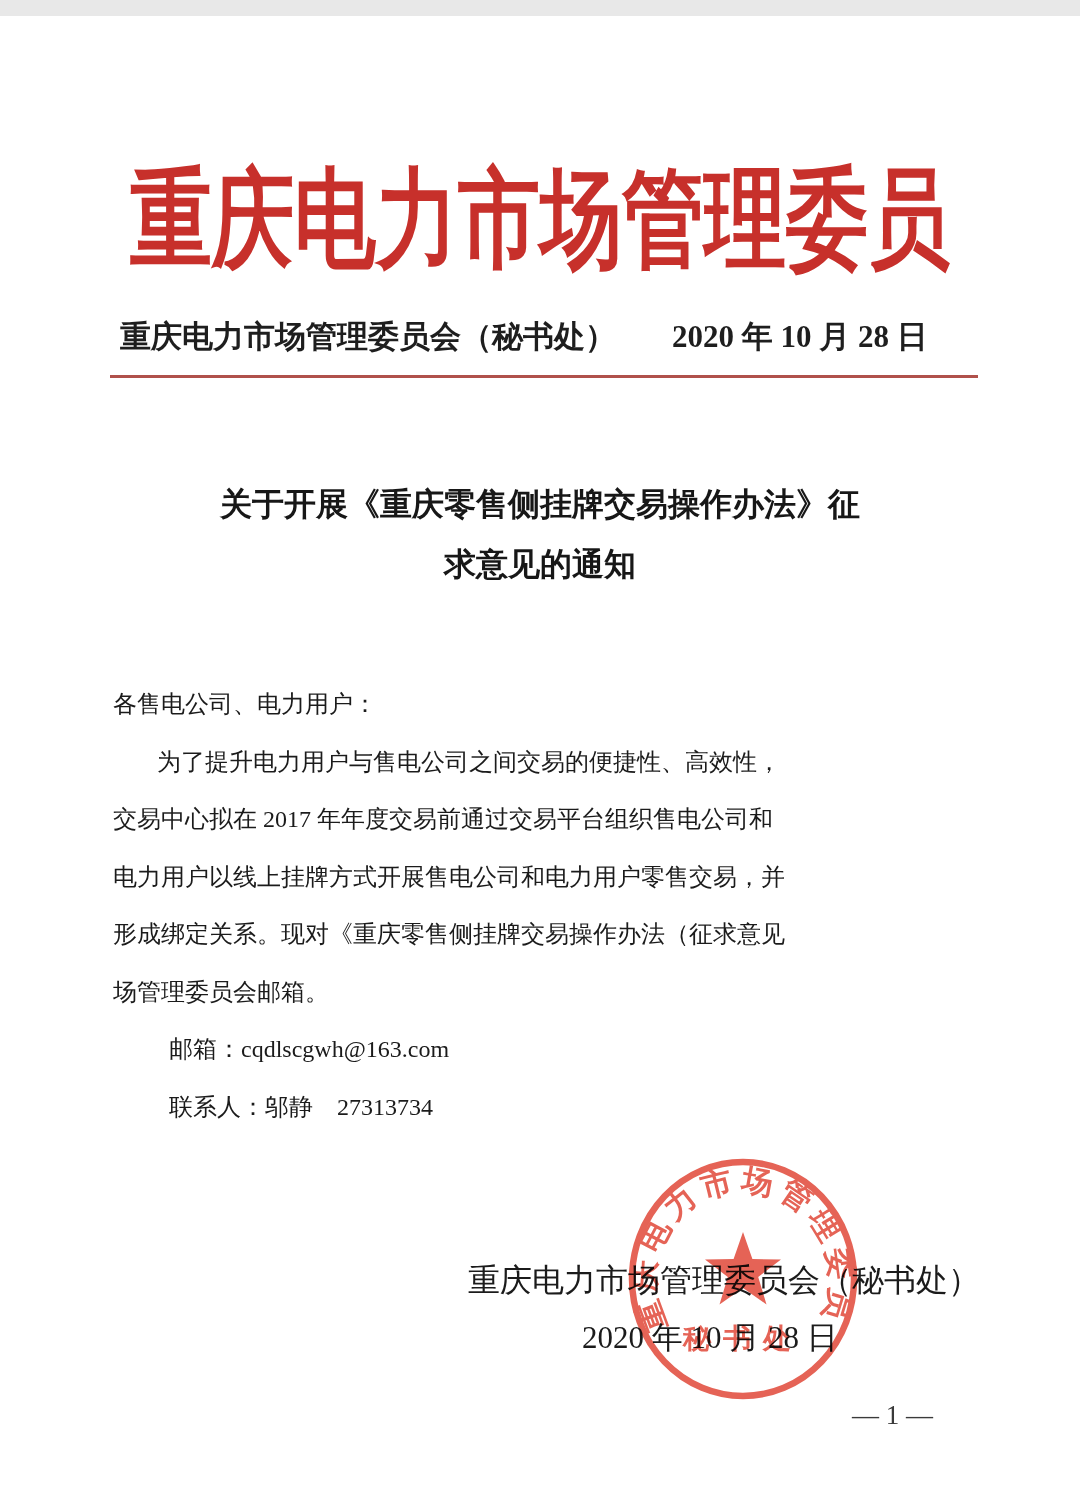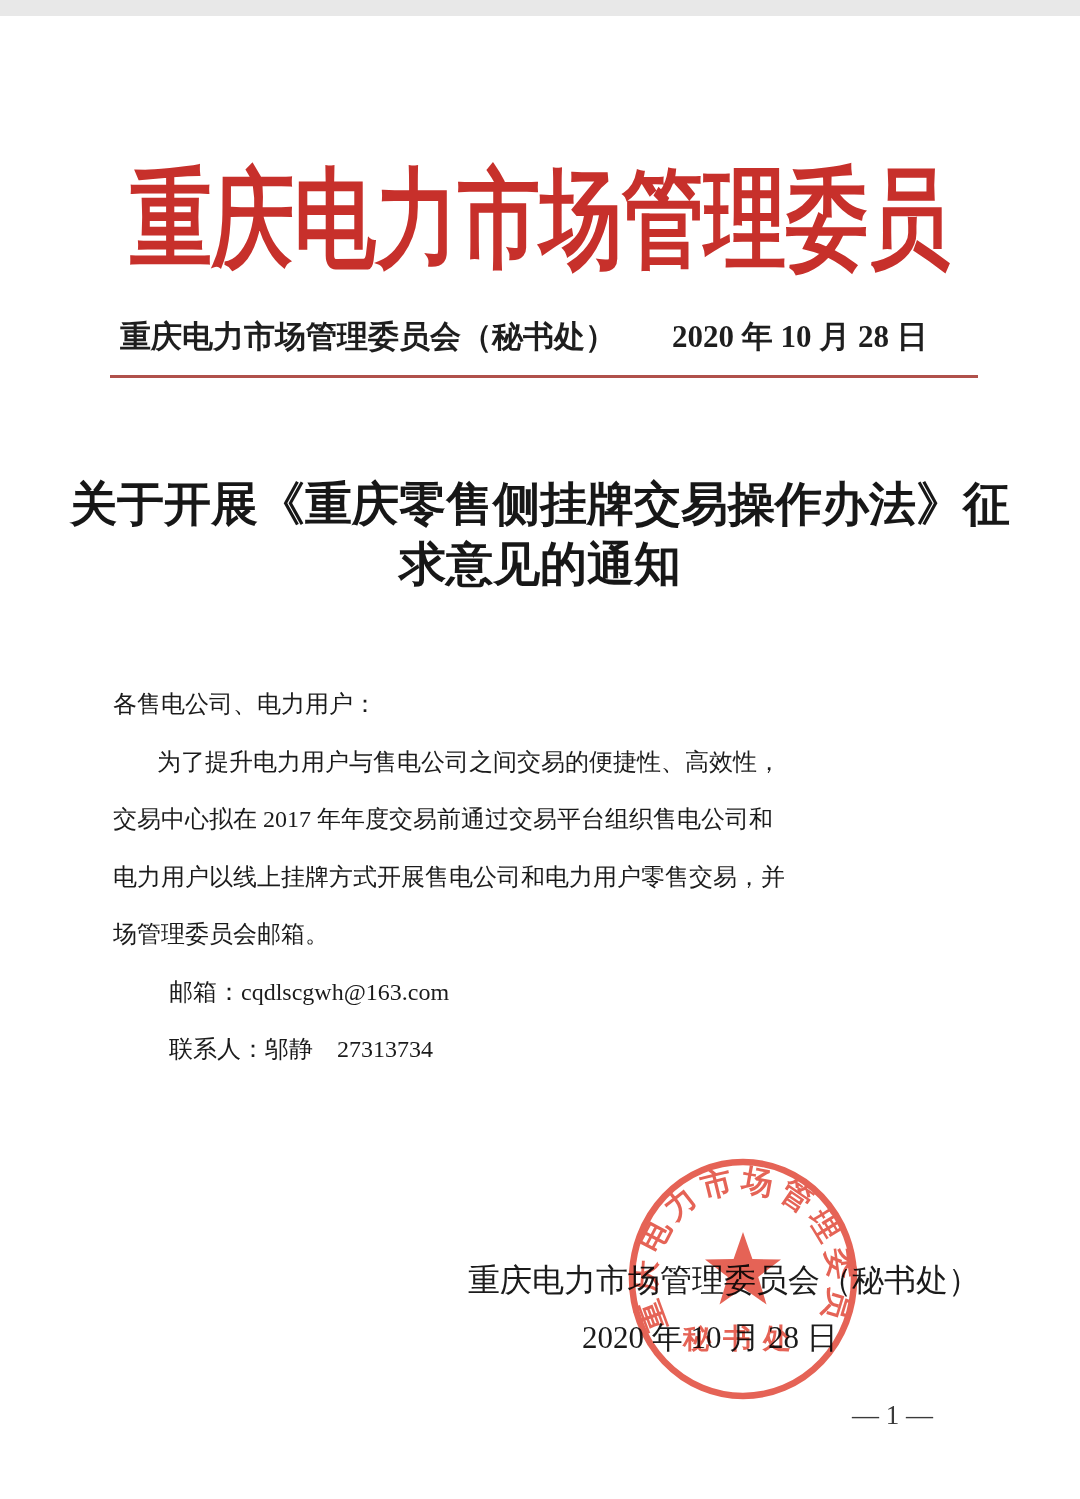--- a/index.html
+++ b/index.html
@@ -12,21 +12,21 @@
   .masthead-inner{
     display:inline-block;font-size:82px;font-weight:bold;color:#c7302b;
     line-height:1;letter-spacing:0px;transform:scaleY(1.32);transform-origin:center top;
     white-space:nowrap;
   }
   .issuer-org{position:absolute;top:300px;left:120px;font-size:31px;font-weight:bold;white-space:pre-wrap;}
   .issuer-date{position:absolute;top:300px;left:672px;font-size:31px;font-weight:bold;white-space:pre-wrap;}
   .red-rule{position:absolute;top:359px;left:110px;width:868px;height:3px;background:#b0514b;}
   .doc-title{
     position:absolute;top:458px;left:0;width:100%;text-align:center;
-    font-size:47px;font-weight:bold;line-height:60px;color:#171717;
+    font-size:32px;font-weight:bold;line-height:60px;color:#171717;
   }
   .body-block{
     position:absolute;top:660px;left:113px;width:856px;
     font-size:24px;line-height:57.5px;color:#1b1b1b;
   }
   .line{white-space:pre-wrap;}
   .first-indent{text-indent:44px;}
   .contact-indent{padding-left:56px;}
   .signature-org{position:absolute;top:1243px;left:468px;font-size:32px;white-space:pre-wrap;color:#1b1b1b;}
   .signature-date{position:absolute;top:1301px;left:582px;font-size:31px;white-space:pre-wrap;color:#1b1b1b;}
@@ -50,20 +50,21 @@
   <div class="doc-title">
     <div>关于开展《重庆零售侧挂牌交易操作办法》征</div>
     <div>求意见的通知</div>
   </div>
 
   <div class="body-block">
     <div class="line">各售电公司、电力用户：</div>
     <div class="line first-indent">为了提升电力用户与售电公司之间交易的便捷性、高效性，</div>
     <div class="line">交易中心拟在 2017 年年度交易前通过交易平台组织售电公司和</div>
     <div class="line">电力用户以线上挂牌方式开展售电公司和电力用户零售交易，并</div>
+    <div class="line">形成绑定关系。现对《重庆零售侧挂牌交易操作办法（征求意见</div>
     <div class="line">场管理委员会邮箱。</div>
     <div class="line contact-indent">邮箱：cqdlscgwh@163.com</div>
     <div class="line contact-indent">联系人：邬静　27313734</div>
   </div>
 
   <div class="signature-org">重庆电力市场管理委员会（秘书处）</div>
   <div class="signature-date">2020 年 10 月 28 日</div>
 
   <svg class="seal" viewBox="0 0 242 246" xmlns="http://www.w3.org/2000/svg">
     <defs>

